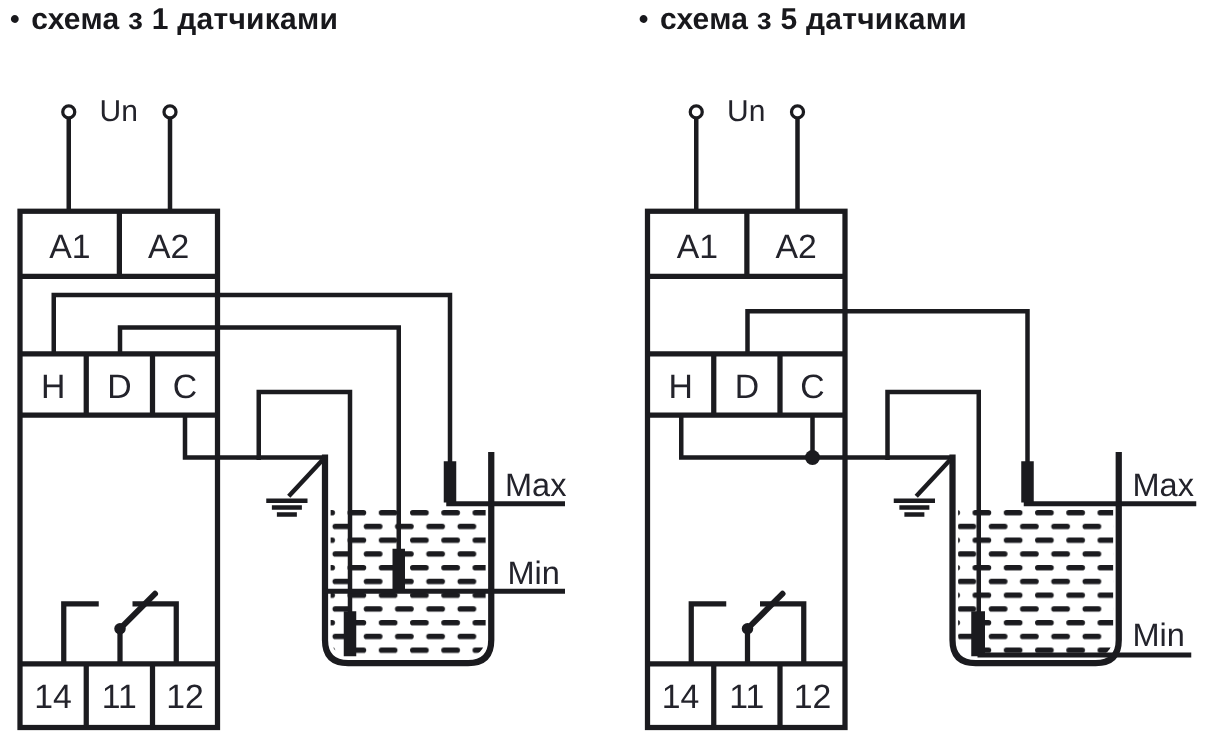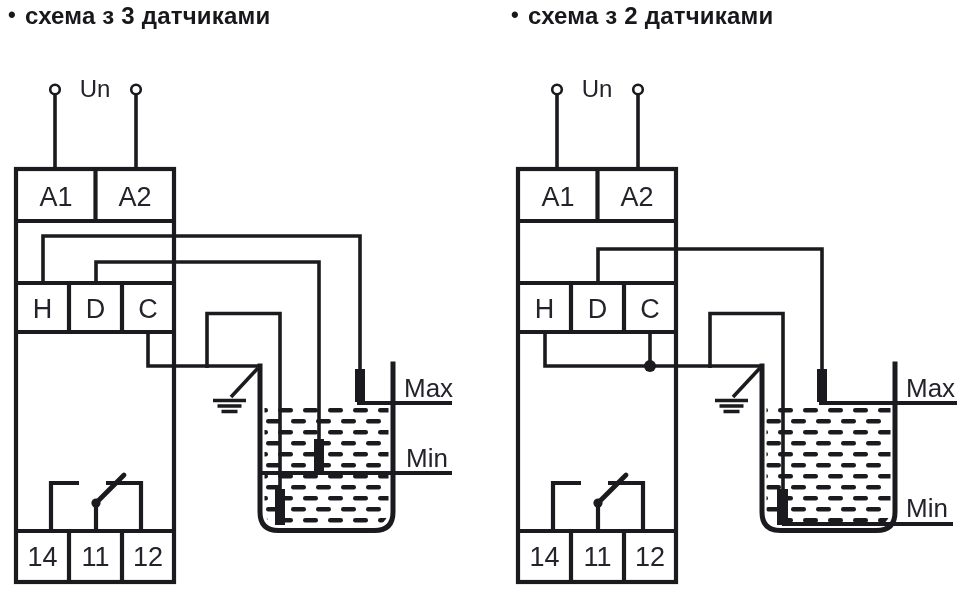--- a/index.html
+++ b/index.html
@@ -31,25 +31,25 @@
     font-size:27px;text-anchor:middle;
   }
   text.lv{font-size:26px;text-anchor:start}
   text.un{font-size:24px}
 </style>
 </head>
 <body>
 
 <div class="title" id="title-left">
   <span class="bullet">•</span>
-  <span>схема з 3 датчиками</span>
+  <span>схема з 1 датчиками</span>
 </div>
 <div class="title" id="title-right">
   <span class="bullet">•</span>
-  <span>схема з 2 датчиками</span>
+  <span>схема з 5 датчиками</span>
 </div>
 
 <svg class="scheme" width="969" height="598" viewBox="0 0 969 598">
   <defs>
     <pattern id="water" width="25" height="22" patternUnits="userSpaceOnUse" patternTransform="translate(3,408)">
       <rect x="0" y="0" width="15" height="4.4" rx="2.2" fill="#1b1b1f"></rect>
       <rect x="13" y="11" width="15" height="4.4" rx="2.2" fill="#1b1b1f"></rect>
       <rect x="-12" y="11" width="15" height="4.4" rx="2.2" fill="#1b1b1f"></rect>
     </pattern>
   </defs>

